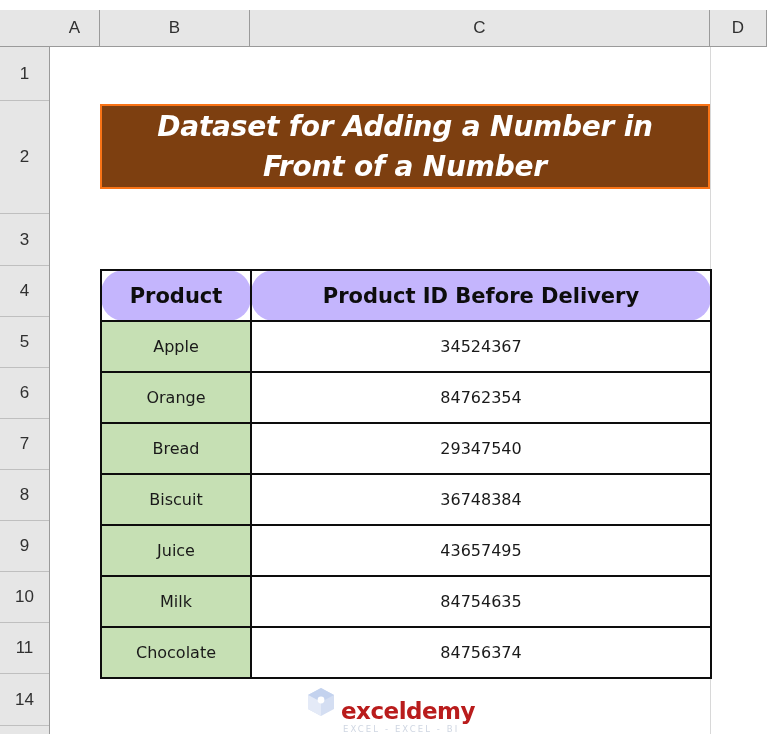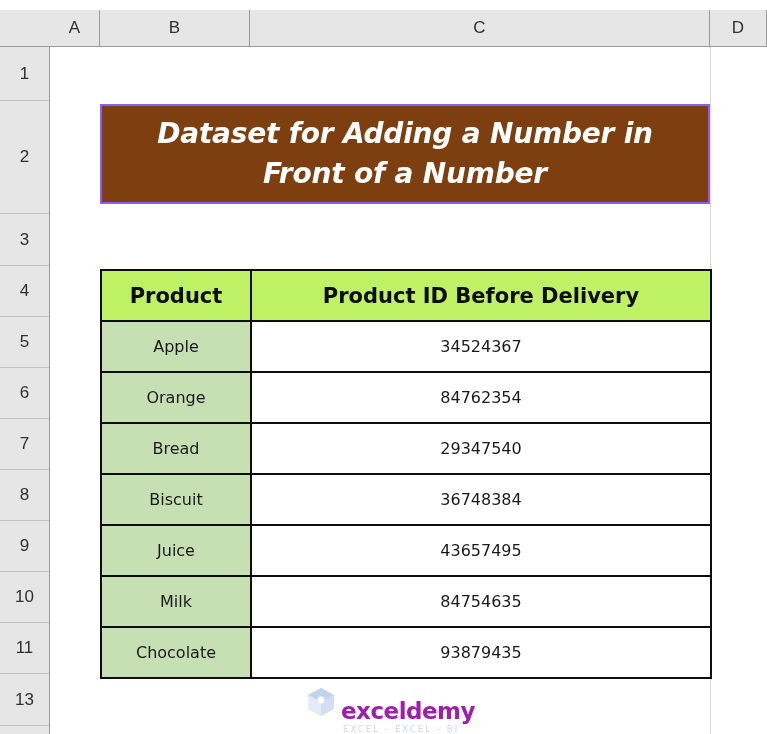--- a/index.html
+++ b/index.html
@@ -110,23 +110,23 @@
     height: 687px;
     background: #d8d8d8;
   }
 
   
   .title-banner {
     position: absolute;
     left: 100px;
     top: 104px;
     width: 610px;
-    height: 100px;
+    height: 85px;
     background: #7d3f10;
-    border: 2px solid #8b5cf6;
+    border: 2px solid #f97316;
     box-sizing: border-box;
     display: flex;
     align-items: center;
     justify-content: center;
     padding: 0 14px;
   }
   .title-text {
     font-family: "DejaVu Sans", sans-serif;
     font-style: italic;
     font-weight: bold;
@@ -150,27 +150,28 @@
     border: 2px solid #0d0d0d;
     box-sizing: border-box;
     padding: 0;
     margin: 0;
   }
   .col-prod { width: 150px; }
   .col-id   { width: 460px; }
 
   .hdr-cell {
     height: 51px;
-    background: #bef264;
+    background: #c4b5fd;
     font-family: "DejaVu Sans", sans-serif;
     font-weight: bold;
     font-size: 21px;
     color: #0d0d0d;
     vertical-align: middle;
     white-space: nowrap;
+    border-radius: 23px;
   }
   .cell-prod {
     height: 51px;
     background: #c6e0b4;
     text-align: center;
     vertical-align: middle;
     font-family: "DejaVu Sans", sans-serif;
     font-size: 16px;
     color: #1a1a1a;
     white-space: nowrap;
@@ -197,21 +198,21 @@
     align-items: center;
     gap: 6px;
     pointer-events: none;
   }
   .wm-logo { width: 28px; height: 30px; flex: 0 0 auto; }
   .wm-textwrap { display: flex; flex-direction: column; line-height: 1; }
   .wm-name {
     font-family: "DejaVu Sans", sans-serif;
     font-weight: bold;
     font-size: 23px;
-    color: #a21caf;
+    color: #b91c1c;
     letter-spacing: -0.5px;
     margin-top: 30px;
   }
   .wm-tag {
     font-family: "DejaVu Sans", sans-serif;
     font-size: 8.5px;
     color: #cfd6e2;
     letter-spacing: 2.1px;
     margin-top: 2px;
     margin-left: 2px;
@@ -238,21 +239,21 @@
       <div class="row-cell" style="top: 54px; height: 113px;">2</div>
       <div class="row-cell" style="top: 167px; height: 52px;">3</div>
       <div class="row-cell" style="top: 219px; height: 51px;">4</div>
       <div class="row-cell" style="top: 270px; height: 51px;">5</div>
       <div class="row-cell" style="top: 321px; height: 51px;">6</div>
       <div class="row-cell" style="top: 372px; height: 51px;">7</div>
       <div class="row-cell" style="top: 423px; height: 51px;">8</div>
       <div class="row-cell" style="top: 474px; height: 51px;">9</div>
       <div class="row-cell" style="top: 525px; height: 51px;">10</div>
       <div class="row-cell" style="top: 576px; height: 51px;">11</div>
-      <div class="row-cell" style="top: 627px; height: 52px;">13</div>
+      <div class="row-cell" style="top: 627px; height: 52px;">14</div>
     </div>
 
   <div class="grid-area">
     <div class="v-line" style="left:660px"></div>
   </div>
 
   <div class="title-banner">
     <div class="title-text">Dataset for Adding a Number in Front of a Number</div>
   </div>
 
@@ -287,21 +288,21 @@
         <tr>
           <td class="cell-prod">Juice</td>
           <td class="cell-id">43657495</td>
         </tr>
         <tr>
           <td class="cell-prod">Milk</td>
           <td class="cell-id">84754635</td>
         </tr>
         <tr>
           <td class="cell-prod">Chocolate</td>
-          <td class="cell-id">93879435</td>
+          <td class="cell-id">84756374</td>
         </tr>
       </tbody>
   </table>
 
   <div class="watermark">
     <svg class="wm-logo" viewBox="0 0 28 30">
       <polygon points="14,1 27,8 27,22 14,29 1,22 1,8" fill="#d4def2"></polygon>
       <polygon points="14,1 27,8 14,15 1,8" fill="#c3d2ee"></polygon>
       <polygon points="1,8 14,15 14,29 1,22" fill="#e4eaf7"></polygon>
       <circle cx="14" cy="13" r="3.4" fill="#ffffff"></circle>

